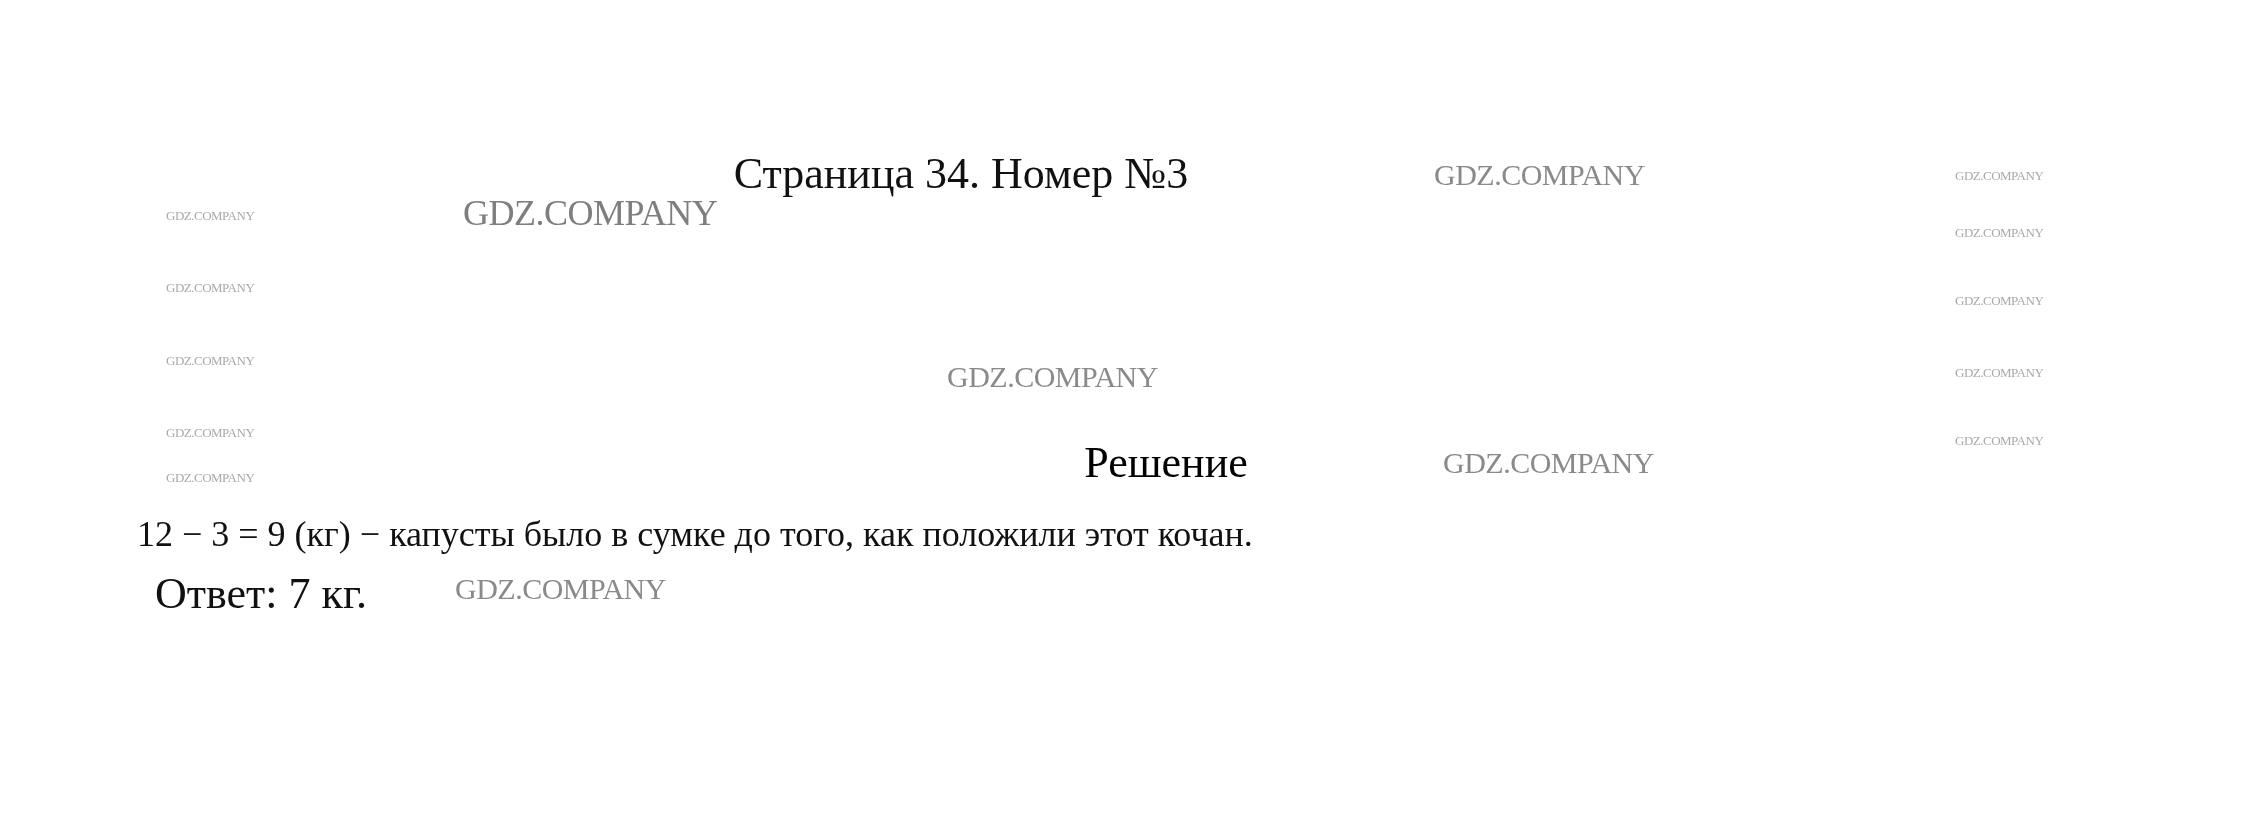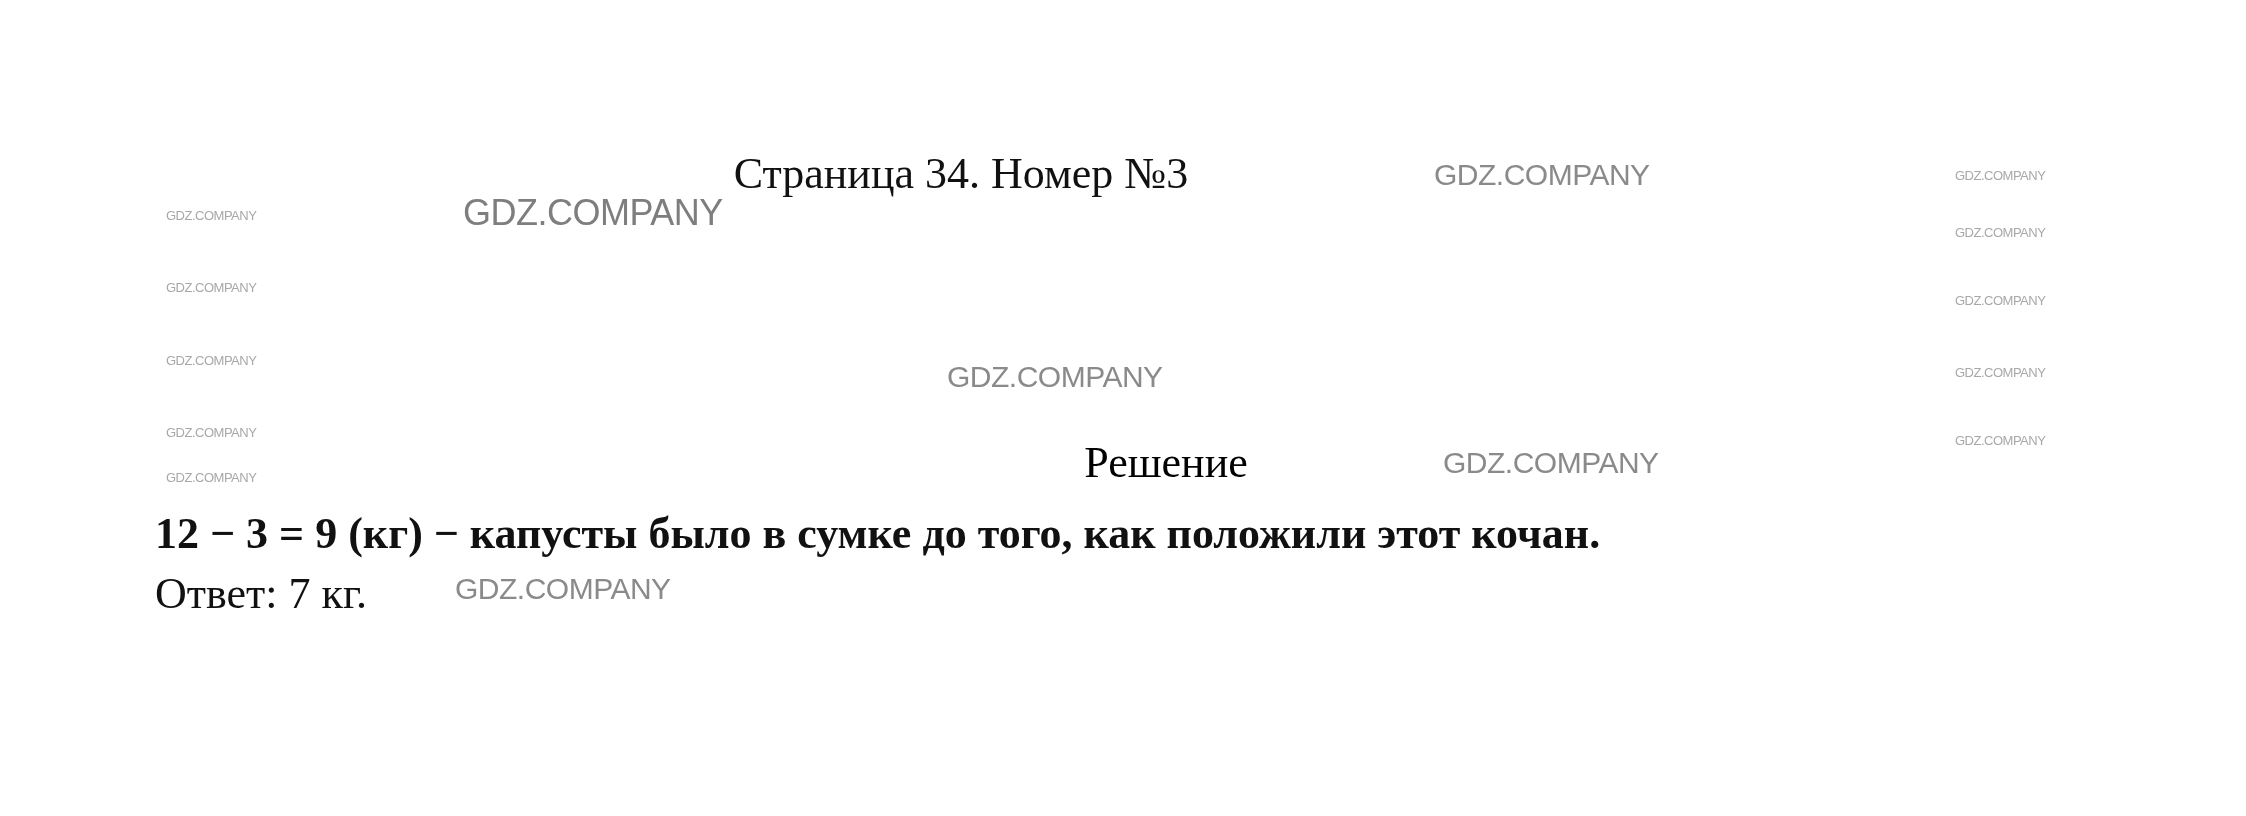--- a/index.html
+++ b/index.html
@@ -54,44 +54,43 @@
     width: 2246px;
     text-align: center;
     font-size: 44px;
     line-height: 52px;
     color: #000000;
     padding-left: 43px;
   }
 
   .work-line {
     position: absolute;
-    left: 155px;
+    left: 137px;
     top: 505px;
     width: 1980px;
-    font-size: 44px;
+    font-size: 36px;
     line-height: 58px;
     white-space: nowrap;
     color: #111111;
-    font-weight: bold;
   }
 
   .answer-line {
     position: absolute;
     left: 155px;
     top: 565px;
     font-size: 44px;
     line-height: 58px;
     white-space: nowrap;
     color: #111111;
   }
 
   
   .wm {
     position: absolute;
-    font-family: Liberation Sans, sans-serif;
+    font-family: Liberation Serif, serif;
     font-stretch: condensed;
     color: #8f8f8f;
     white-space: nowrap;
     letter-spacing: -0.5px;
     pointer-events: none;
   }
   .wm-lg { font-size: 36px; color: #7e7e7e; }
   .wm-md { font-size: 30px; color: #8a8a8a; }
   .wm-xs { font-size: 13px; color: #a8a8a8; }
 

